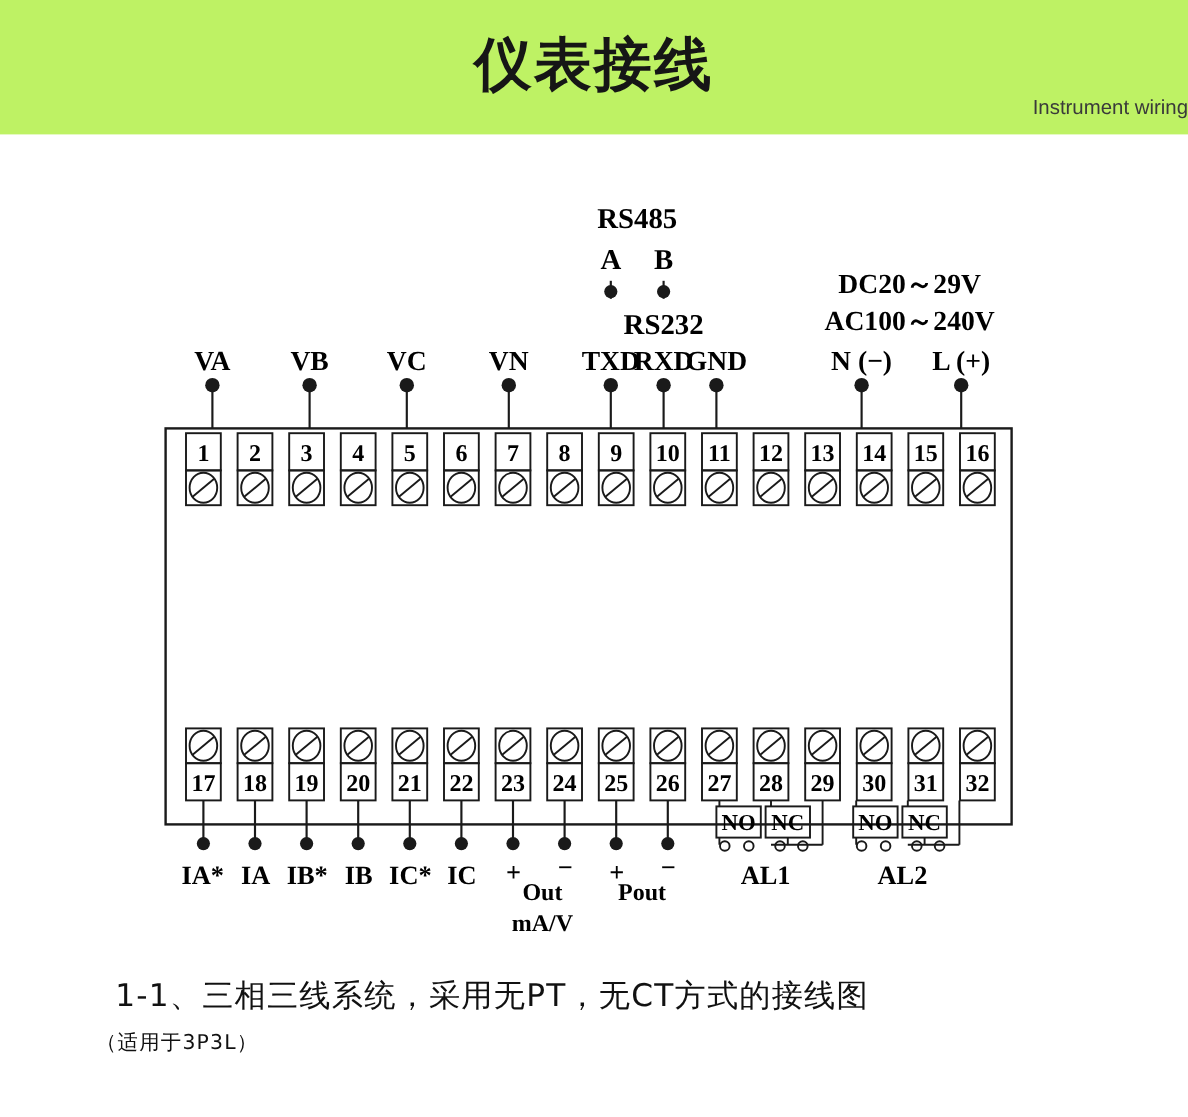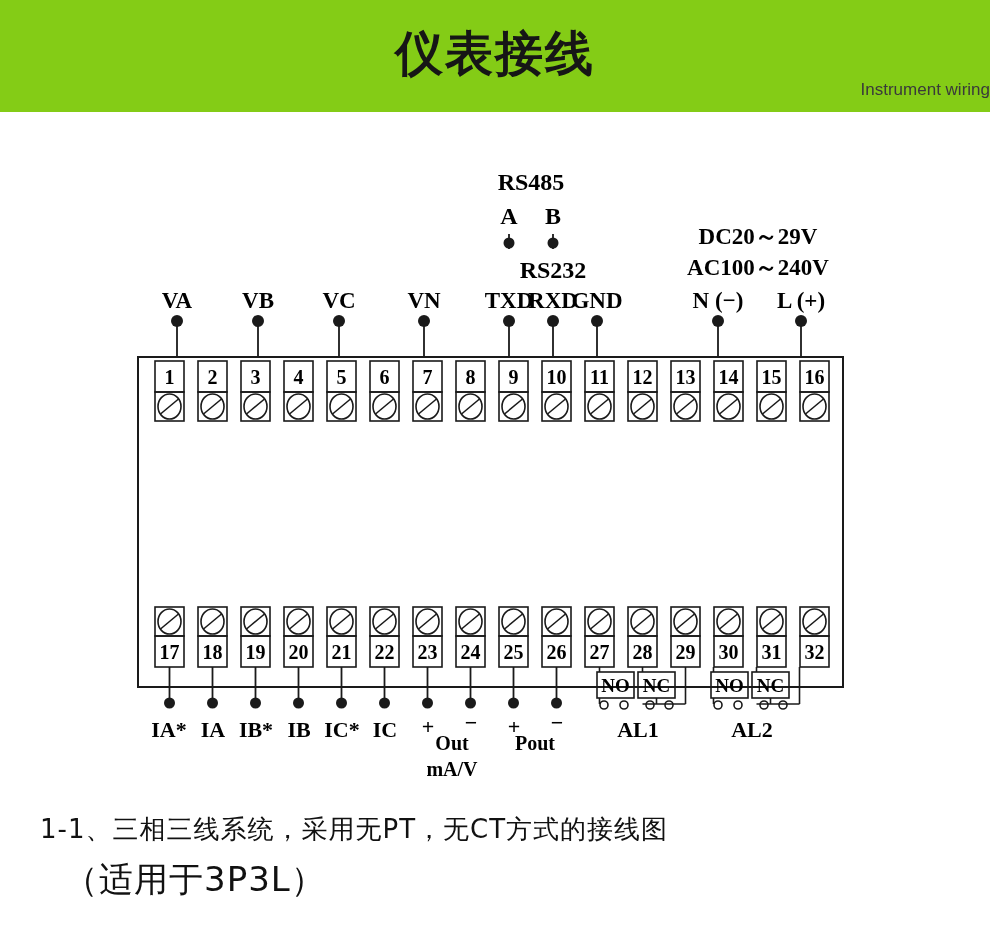--- a/index.html
+++ b/index.html
@@ -15,21 +15,21 @@
     overflow: hidden;
     position: relative;
   }
 
   
   .banner {
     position: absolute;
     left: 0; top: 0;
     width: 990px;
     height: 112px;
-    background: #84cc16;
+    background: #bef264;
   }
   .banner-title {
     position: absolute;
     left: 0; top: 22px;
     width: 990px;
     text-align: center;
     font-family: "DejaVu Sans", sans-serif;
     font-size: 48px;
     font-weight: bold;
     color: #161616;
@@ -59,27 +59,27 @@
   .caption {
     position: absolute;
     left: 0;
     top: 812px;
     width: 990px;
     font-family: "DejaVu Sans", sans-serif;
     color: #111;
   }
   .caption-line1 {
     font-size: 26px;
-    padding-left: 40px;
+    padding-left: 96px;
     letter-spacing: 1px;
     white-space: nowrap;
   }
   .caption-line2 {
-    font-size: 34px;
-    padding-left: 64px;
+    font-size: 17px;
+    padding-left: 80px;
     margin-top: 10px;
     letter-spacing: 1px;
     white-space: nowrap;
   }
 </style>
 </head>
 <body>
 
 <div class="banner">
   <div class="banner-title">仪表接线</div>

